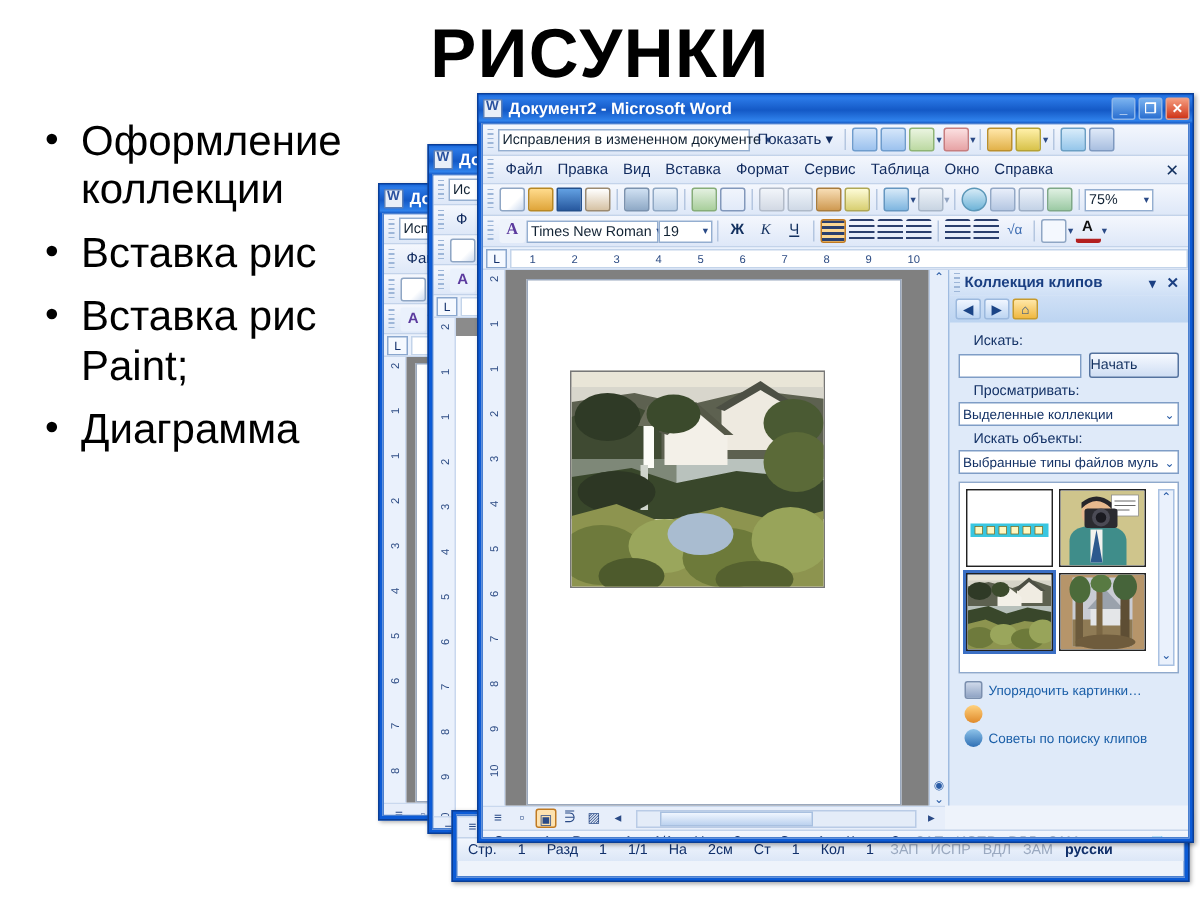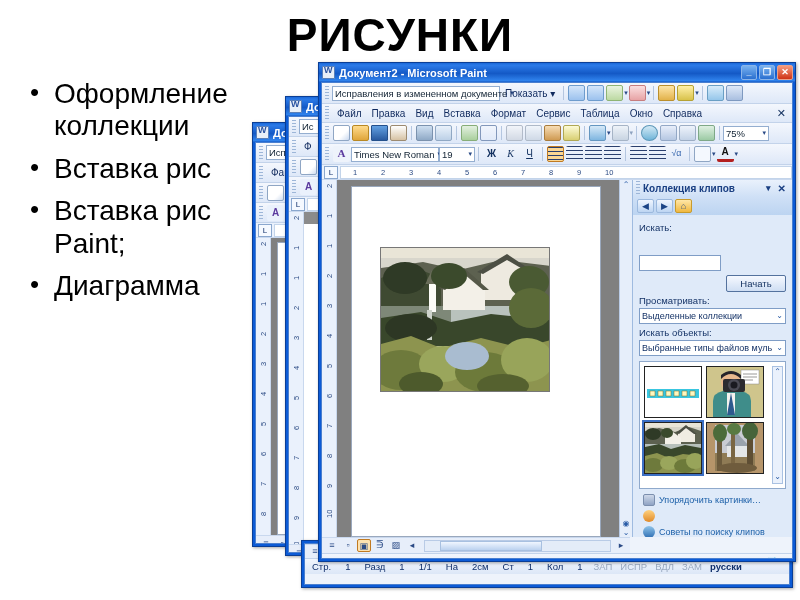--- a/index.html
+++ b/index.html
@@ -142,25 +142,25 @@
   }
   .tp-head{height:17px;display:flex;align-items:center;padding:0 3px;
     background:linear-gradient(to bottom,#e9f1fc,#cfe0f6);
     font-weight:bold;color:#1a3f82;font-size:10px;}
   .tp-nav{height:18px;display:flex;align-items:center;gap:2px;padding:2px 4px;
     background:linear-gradient(to bottom,#cfe0f6,#bcd4f1);}
   .navb{width:17px;height:14px;border-radius:2px;background:linear-gradient(to bottom,#f0f6ff,#bdd5f2);
      border:1px solid #9cb9de;text-align:center;line-height:12px;font-size:9px;color:#1b4486;}
   .navb.home{background:linear-gradient(to bottom,#ffe7a8,#f0b840);border-color:#c89b2c;}
   .tp-body{padding:4px 6px;flex:1 1 auto;overflow:hidden;}
-  .lbl{margin:3px 0 2px;color:#143266;}
+  .lbl{margin:3px 10px 2px;color:#143266;}
   .tp-input{height:16px;background:#fff;border:1px solid #7f9dc6;width:84px;display:inline-block;}
-  .tp-btn{height:17px;min-width:60px;display:inline-block;text-align:center;
+  .tp-btn{height:17px;min-width:60px;display:inline-block;
     line-height:15px;border:1px solid #54729e;border-radius:2px;
-    background:linear-gradient(to bottom,#f6f9ff,#cfdef3);font-size:9.5px;color:#12305f;margin-top:40px;}
+    background:linear-gradient(to bottom,#f6f9ff,#cfdef3);font-size:9.5px;color:#12305f;}
   .tp-sel{height:16px;background:#fff;border:1px solid #7f9dc6;display:flex;
     align-items:center;padding:0 2px;font-size:9px;overflow:hidden;white-space:nowrap;}
   .tp-sel .cv{margin-left:auto;color:#2a5ca6;font-size:8px;padding-left:3px;}
   .thumbgrid{margin-top:5px;background:#fff;border:1px solid #8fa9cc;
     height:128px;display:flex;flex-wrap:wrap;align-content:flex-start;
     padding:4px;gap:4px;position:relative;}
   .thumb{width:58px;height:52px;border:1px solid #222;background:#fff;overflow:hidden;position:relative;}
   .thumb.sel{outline:2px solid #3b6fc4;background:#cfe0f6;}
   .tp-links{padding:3px 4px;font-size:9px;}
   .tp-link{display:flex;align-items:center;gap:4px;padding:2px 0;color:#1b5fa8;}
@@ -337,21 +337,21 @@
       <span class="dim">ВДЛ</span>
       <span class="dim">ЗАМ</span>
       <span class="on">русски</span>
     </div>
   </div>
 </div>
 
 <div class="winframe" style="left:318px; top:62px; width:478px; height:500px;">
   <div class="titlebar">
     <span class="title-ico"></span>
-    <span class="title-txt">Документ2 - Microsoft Paint</span>
+    <span class="title-txt">Документ2 - Microsoft Word</span>
     <span class="winbtns">
       <span class="wbtn">
           <i>_</i>
         </span>
       <span class="wbtn">
           <i>❐</i>
         </span>
       <span class="wbtn close">
           <i>✕</i>
         </span>

